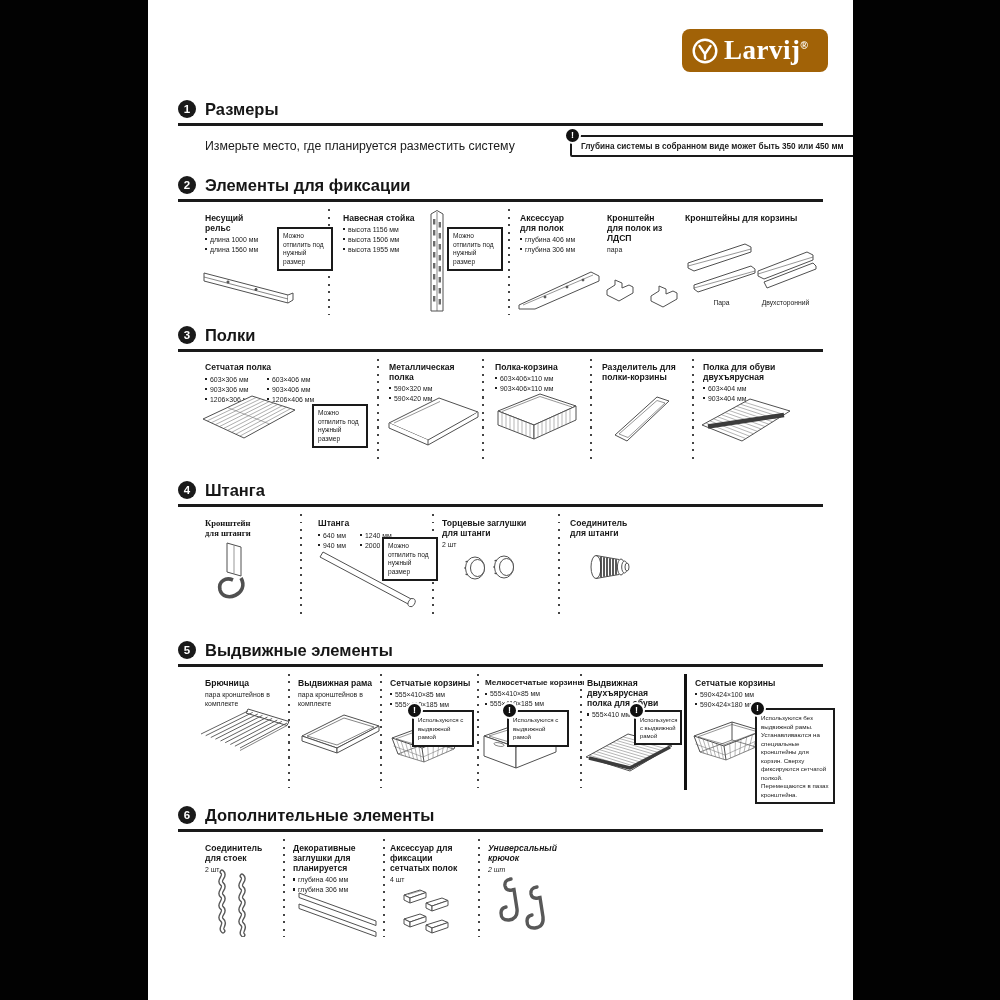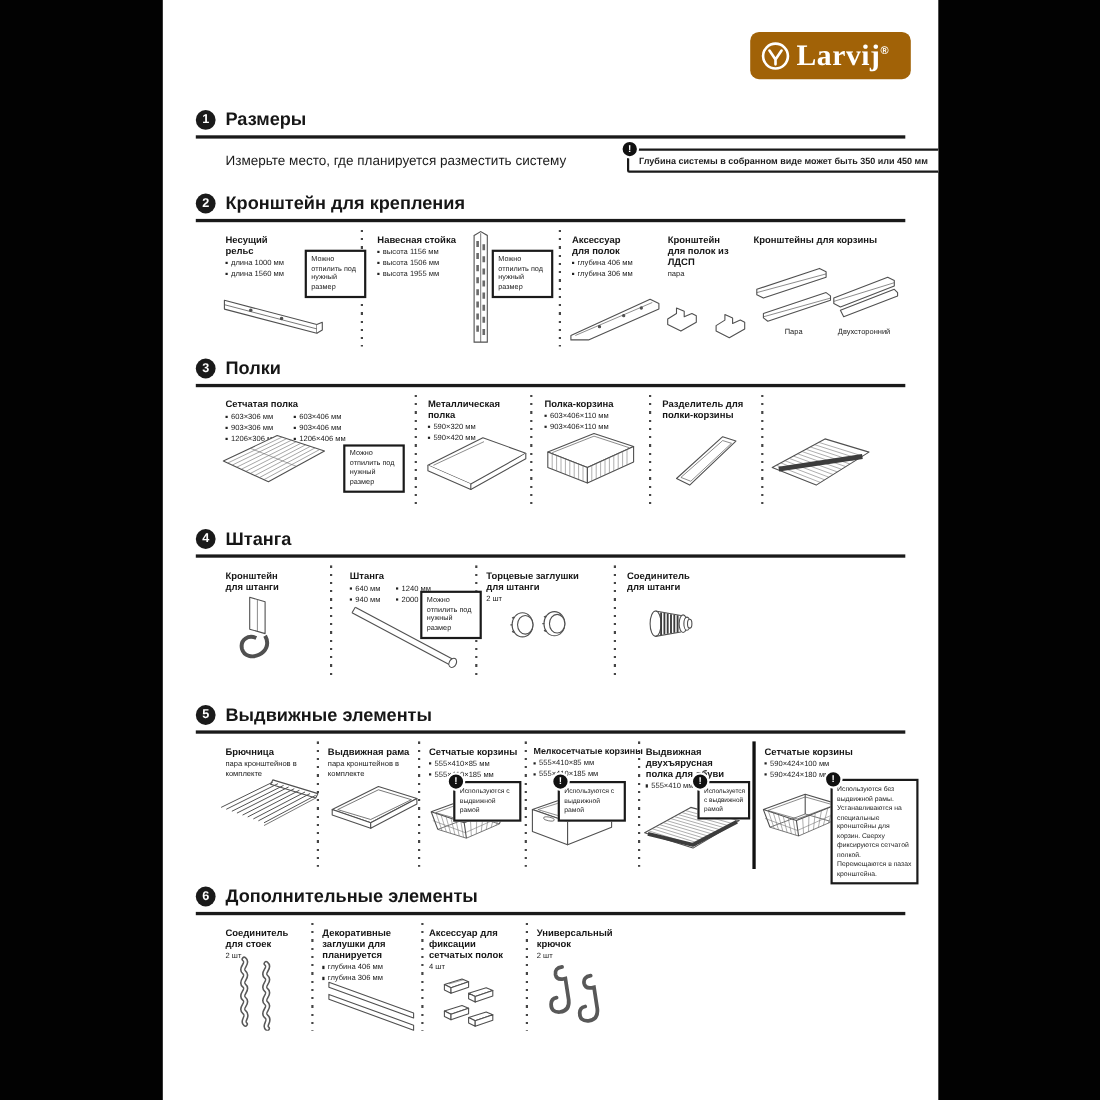--- a/index.html
+++ b/index.html
@@ -59,21 +59,21 @@
       <div class="note1" style="left:392px;top:2px;">
         <div class="bang">!</div>
         <span>Глубина системы в собранном виде может быть 350 или 450 мм</span>
       </div>
     </div>
   </div>
 
   <div class="sec" style="top:176px;">
     <div class="sec-head">
       <div class="num">2</div>
-      <h2>Кронштейн для крепления</h2>
+      <h2>Элементы для фиксации</h2>
     </div>
     <div class="rule"></div>
     <div class="content" style="height:108px;">
       <div class="vdot" style="left:150px;height:106px;"></div>
       <div class="vdot" style="left:330px;height:106px;"></div>
 
       <div class="col" style="left:27px;top:4px;width:120px;">
         <h3 style="width:60px;">Несущий рельс</h3>
         <ul class="specs">
           <li>длина 1000 мм</li>
@@ -258,20 +258,27 @@
       <div class="col" style="left:424px;top:3px;width:90px;">
         <h3 style="width:85px;">Разделитель для полки-корзины</h3>
       </div>
       <svg class="ill" style="left:429px;top:30px;" width="70" height="62" viewBox="0 0 70 62">
         <g stroke="#505050" stroke-width="1" fill="#fff" stroke-linejoin="round">
           <path d="M8 46 L50 8 L62 12 L20 52 Z"></path>
           <path d="M12 45 L50 11.5 L58 14 L21 48.5 Z" fill="none" stroke-width=".6"></path>
         </g>
       </svg>
 
+      <div class="col" style="left:525px;top:3px;width:100px;">
+        <h3 style="width:90px;">Полка для обуви двухъярусная</h3>
+        <ul class="specs">
+          <li>603×404 мм</li>
+          <li>903×404 мм</li>
+        </ul>
+      </div>
       <svg class="ill" style="left:522px;top:34px;" width="92" height="58" viewBox="0 0 92 58">
         <g stroke="#505050" stroke-width="1" fill="#fff" stroke-linejoin="round">
           <path d="M2 32 L50 6 L90 18 L42 48 Z"></path>
           <g stroke-width=".5" stroke="#6a6a6a">
             <line x1="5.8" y1="29.9" x2="45.8" y2="45.6"></line>
               <line x1="9.7" y1="27.8" x2="49.7" y2="43.2"></line>
             <line x1="13.5" y1="25.8" x2="53.5" y2="40.8"></line>
               <line x1="17.4" y1="23.7" x2="57.4" y2="38.4"></line>
             <line x1="21.2" y1="21.6" x2="61.2" y2="36"></line>
               <line x1="25" y1="19.5" x2="65" y2="33.6"></line>
@@ -291,21 +298,21 @@
     <div class="sec-head">
       <div class="num">4</div>
       <h2>Штанга</h2>
     </div>
     <div class="rule"></div>
     <div class="content" style="height:105px;">
       <div class="vdot" style="left:122px;height:103px;"></div>
       <div class="vdot" style="left:254px;height:103px;"></div>
       <div class="vdot" style="left:380px;height:103px;"></div>
 
-      <div class="col" style="left:27px;top:4px;width:80px;">
+      <div class="col" style="left:27px;top:4px;width:80px;font-family:Liberation Serif, serif;">
         <h3 style="width:58px;">Кронштейн для штанги</h3>
       </div>
       <svg class="ill" style="left:34px;top:26px;" width="48" height="72" viewBox="0 0 48 72">
         <g stroke="#505050" stroke-width="1" fill="#fff" stroke-linejoin="round">
           <path d="M15 3 L29 7 L29 36 L15 32 Z"></path>
           <line x1="22" y1="5.5" x2="22" y2="33.5" stroke-width=".6"></line>
           <path d="M29 38 C38 54 12 64 8 50 C6 41 14 37 21 40" fill="none" stroke-width="3.6"></path>
         </g>
       </svg>
 
@@ -600,21 +607,21 @@
               <path d="M6 9 L22 3.5 L22 8.5 L6 14 Z"></path>
           </g>
           <g transform="translate(26,34)">
             <path d="M0 6 L16 1 L22 3.5 L6 9 Z"></path>
               <path d="M0 6 L0 11 L6 14 L6 9 Z"></path>
               <path d="M6 9 L22 3.5 L22 8.5 L6 14 Z"></path>
           </g>
         </g>
       </svg>
 
-      <div class="col" style="left:310px;top:4px;width:95px;">
+      <div class="col" style="left:310px;top:4px;width:95px;font-style:italic;">
         <h3 style="width:90px;">Универсальный крючок</h3>
         <div class="sub">2 шт</div>
       </div>
       <svg class="ill" style="left:318px;top:36px;" width="58" height="64" viewBox="0 0 58 64">
         <g fill="none" stroke="#585858" stroke-width="3.4" stroke-linecap="round">
           <path d="M15 4 Q8 5 9 11 Q10 16 16 15 L18 14.5 L21 34 Q22 44 13 45 Q5 45.5 5 38 Q5 33 10 32"></path>
           <path d="M41 12 Q34 13 35 19 Q36 24 42 23 L44 22.5 L47 42 Q48 52 39 53 Q31 53.5 31 46 Q31 41 36 40"></path>
         </g>
       </svg>
     </div>

